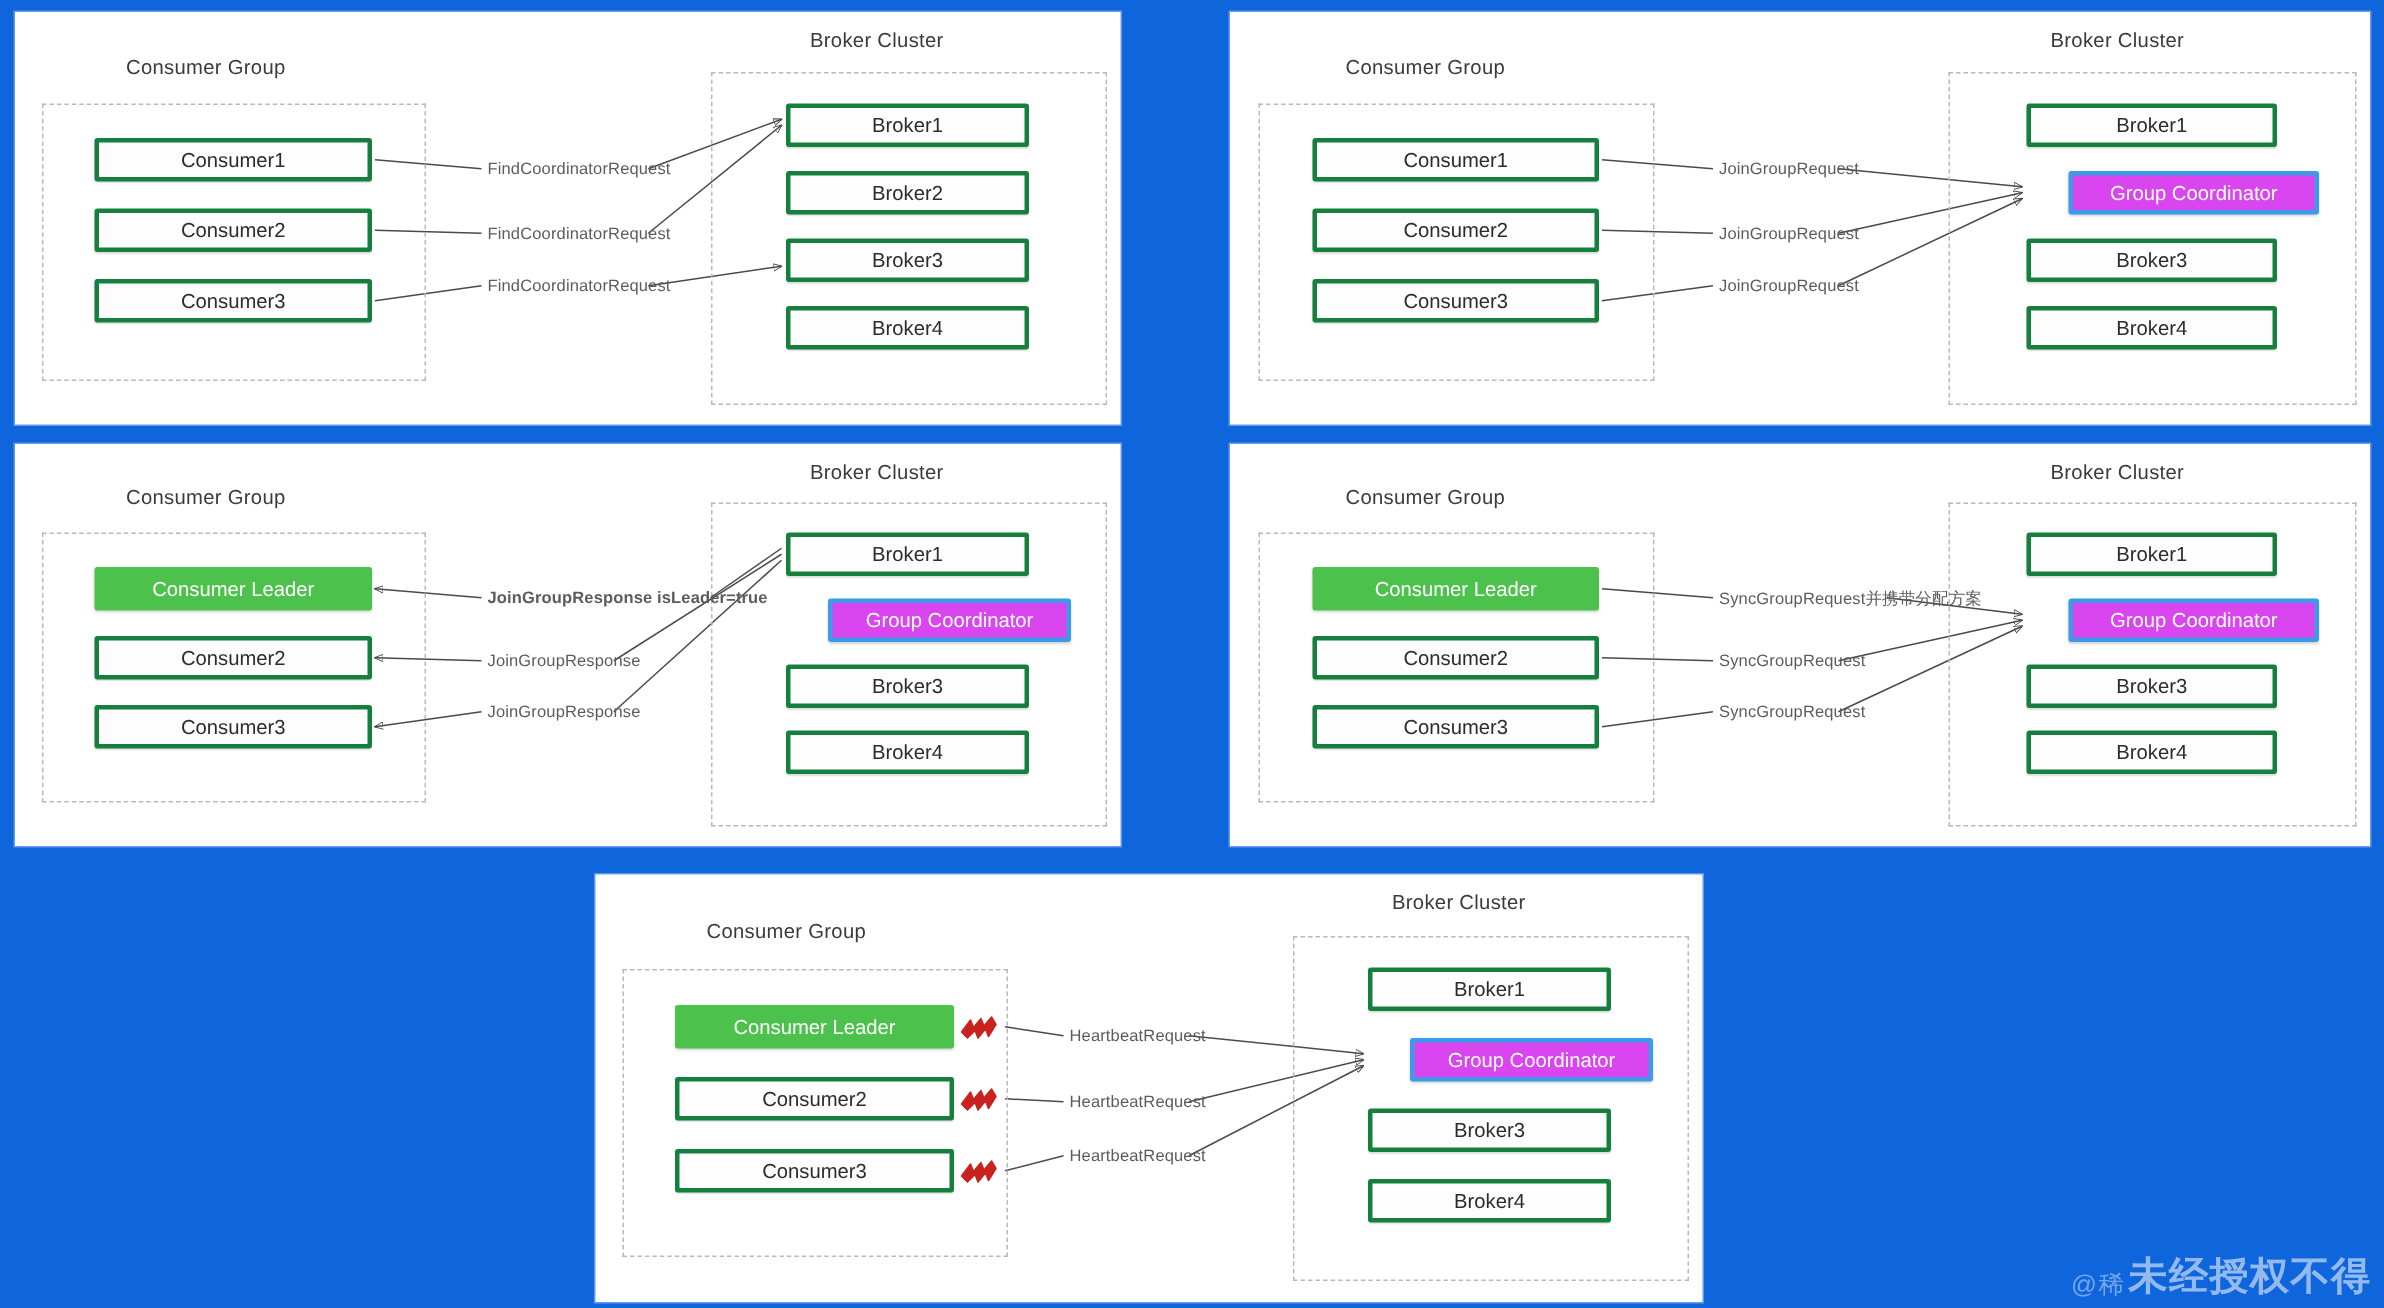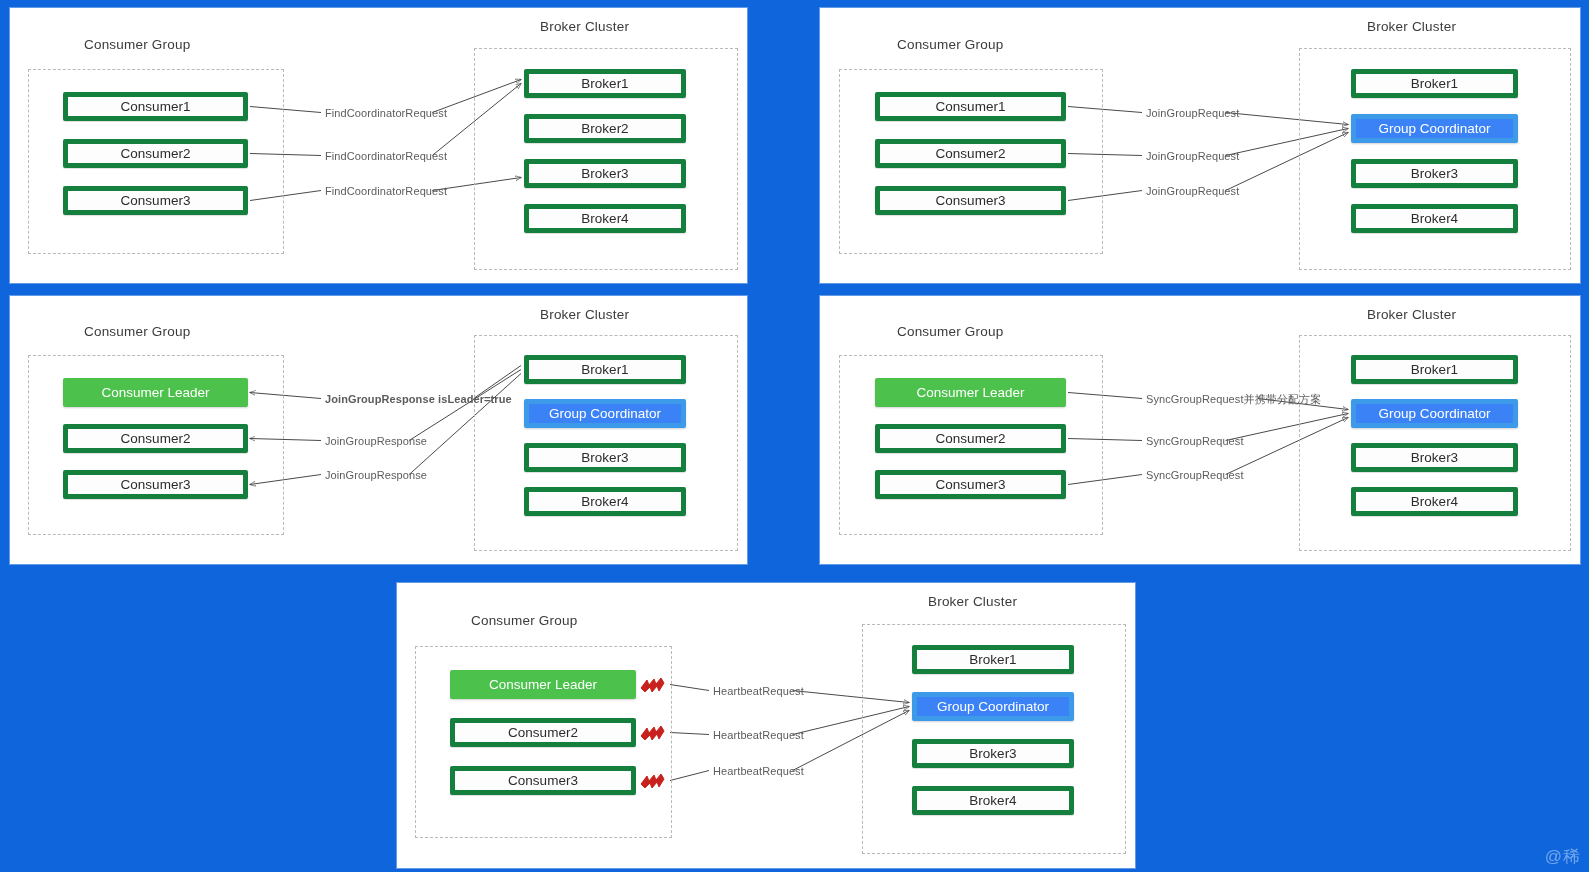--- a/index.html
+++ b/index.html
@@ -15,29 +15,30 @@
   }
   .title{
     position:absolute;color:#3b3b3b;font-size:13.5px;
     letter-spacing:.2px;white-space:nowrap;
   }
   .dashbox{
     position:absolute;border:1px dashed #b9b9b9;background:transparent;
   }
   .node{
     position:absolute;box-sizing:border-box;
-    border:5px solid #15803d;background:#fdfdfd;
+    border:3px solid #15803d;background:#fdfdfd;
     border-radius:2px;
     display:flex;align-items:center;justify-content:center;
     font-size:13.5px;color:#2c2c2c;white-space:nowrap;
     box-shadow:0 1px 1px rgba(0,0,0,.13);
   }
   .node.coordinator{
-    background:#3b82f6;border-color:#3d9ae8;color:#ffffff;
+    background:#d946ef;border-color:#3d9ae8;color:#ffffff;
     box-shadow:0 1px 2px rgba(0,0,0,.18);
+    margin-left:28px;
   }
   .node.leader{
     background:#4cc24c;border-color:#4cc24c;color:#ffffff;
     box-shadow:0 1px 2px rgba(0,0,0,.18);
   }
   .edge-label{
     position:absolute;font-size:11px;color:#5c5c5c;
     white-space:nowrap;letter-spacing:.1px;
     transform:translateY(-50%);
   }
@@ -207,13 +208,14 @@
         </svg></div>
       <div class="edge-label" style="left: 316px; top: 187.5px;">HeartbeatRequest</div>
       <div class="bolt" style="left: 243px; top: 197.5px;"><svg viewBox="0 0 26 16" width="26" height="16">
           <path d="M1,11 L7,3 L9,8 L14,2 L16,7 L21,1 L24,6 L19,14 L17,9 L12,15 L10,10 L5,15 z" fill="#c9221e" stroke="#c9221e" stroke-width="1" stroke-linejoin="round"></path>
         </svg></div>
     </div>
   </div>
 
 <div class="watermark">
   <span class="handle">@稀</span>
+  <span>未经授权不得</span>
 </div>
 
 </body></html>

